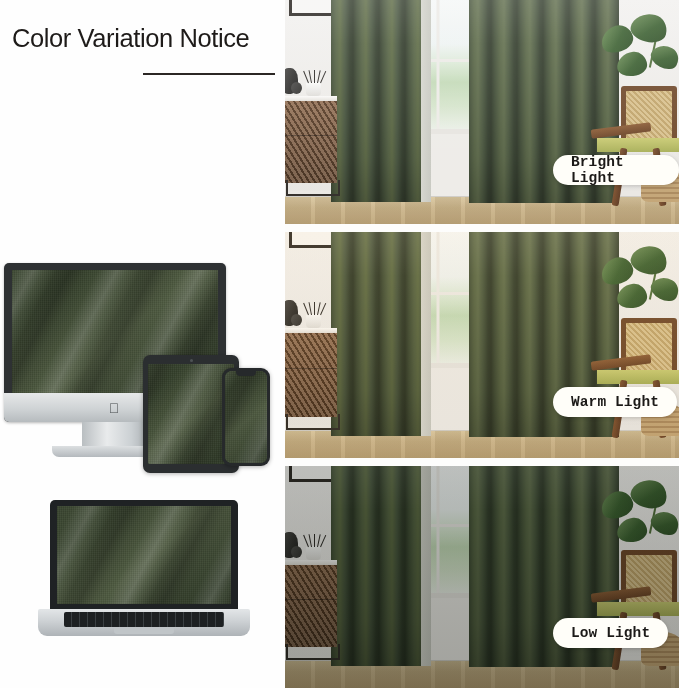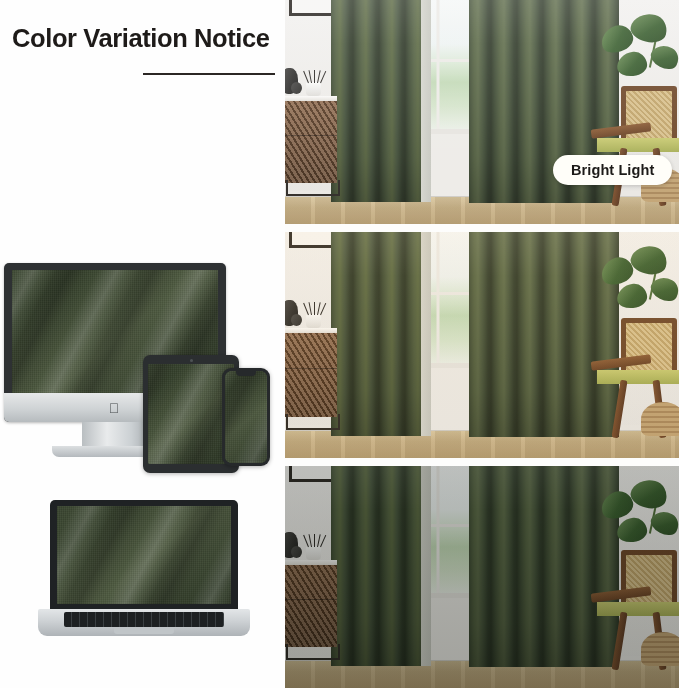--- a/index.html
+++ b/index.html
@@ -4,21 +4,21 @@
 <style>
   html,body{margin:0;padding:0;background:#ffffff;}
   body{width:679px;height:688px;overflow:hidden;
        font-family:"Liberation Sans",sans-serif;color:#231f1c;}
   .page{position:relative;width:679px;height:688px;background:#fdfdfc;}
 
   
   .left-col{position:absolute;left:0;top:0;width:285px;height:688px;background:#fefefe;}
 
   .headline{position:absolute;left:12px;top:24px;width:268px;
-            font-size:25.5px;font-weight:700;letter-spacing:-0.4px;
+            font-size:25.5px;font-weight:400;letter-spacing:-0.4px;
             color:#1e1b19;line-height:1.1;}
   .rule{position:absolute;left:143px;top:73px;width:132px;height:2px;background:#2b2724;}
 
   .para{position:absolute;left:13px;width:262px;font-size:12.4px;line-height:1.52;
         color:#2a2623;letter-spacing:.05px;}
   .para-a{top:111px;}
   .para-b{top:182px;}
 
   
   .fabric{position:absolute;inset:0;overflow:hidden;background:#3b4733;}
@@ -175,21 +175,21 @@
   .leg{position:absolute;background:linear-gradient(90deg,#7d4f2c,#5c3820);border-radius:2px;}
 
   
   .basket{position:absolute;right:-6px;width:44px;height:34px;border-radius:50% 50% 18% 18%;
     background:repeating-linear-gradient(0deg,#c2a373 0 3px,#a9875a 3px 5px);}
 
   
   .pill{position:absolute;height:30px;border-radius:16px;background:#fffef9;
     display:flex;align-items:center;justify-content:center;
     box-shadow:0 1px 4px rgba(0,0,0,.18);
-    font-size:14.5px;font-weight:600;color:#1c1a18;letter-spacing:.1px;padding:0 18px;}
+    font-size:14.5px;font-weight:600;color:#1c1a18;letter-spacing:.1px;padding:0 18px;font-family:Liberation Mono, monospace;}
 
   
   .tone{position:absolute;inset:0;pointer-events:none;}
   .tone-bright{background:linear-gradient(180deg,rgba(255,255,255,.16),rgba(255,255,255,.03));}
   .tone-warm{background:linear-gradient(180deg,rgba(255,214,150,.13),rgba(180,140,80,.07));}
   .tone-low{background:linear-gradient(180deg,rgba(25,30,22,.26),rgba(15,20,14,.34));}
 </style>
 </head>
 <body>
 
@@ -357,20 +357,21 @@
           <div class="chair-back"></div>
           <div class="chair-arm"></div>
           <div class="chair-seat"></div>
           <div class="leg" style="right:56px;top:62px;width:7px;height:58px;transform:rotate(9deg)"></div>
           <div class="leg" style="right:16px;top:62px;width:7px;height:58px;transform:rotate(-7deg)"></div>
         </div>
         <div class="basket" style="top:170px"></div>
 
         <div class="tone tone-warm"></div>
       </div>
+      <div class="pill" style="left:268px;top:155px">Warm Light</div>
     </div>
 
     <div class="panel p3">
       <div class="scene">
         <div class="wall"></div>
         <div class="baseboard"></div>
         <div class="floor"></div>
         <div class="frame"></div>
 
         <div class="win-wall" style="top:0;height:194px"></div>
@@ -419,16 +420,17 @@
           <div class="chair-back"></div>
           <div class="chair-arm"></div>
           <div class="chair-seat"></div>
           <div class="leg" style="right:56px;top:62px;width:7px;height:58px;transform:rotate(9deg)"></div>
           <div class="leg" style="right:16px;top:62px;width:7px;height:58px;transform:rotate(-7deg)"></div>
         </div>
         <div class="basket" style="top:166px"></div>
 
         <div class="tone tone-low"></div>
       </div>
+      <div class="pill" style="left:268px;top:152px">Low Light</div>
     </div>
 
   </div>
 </div>
 
 </body></html>

